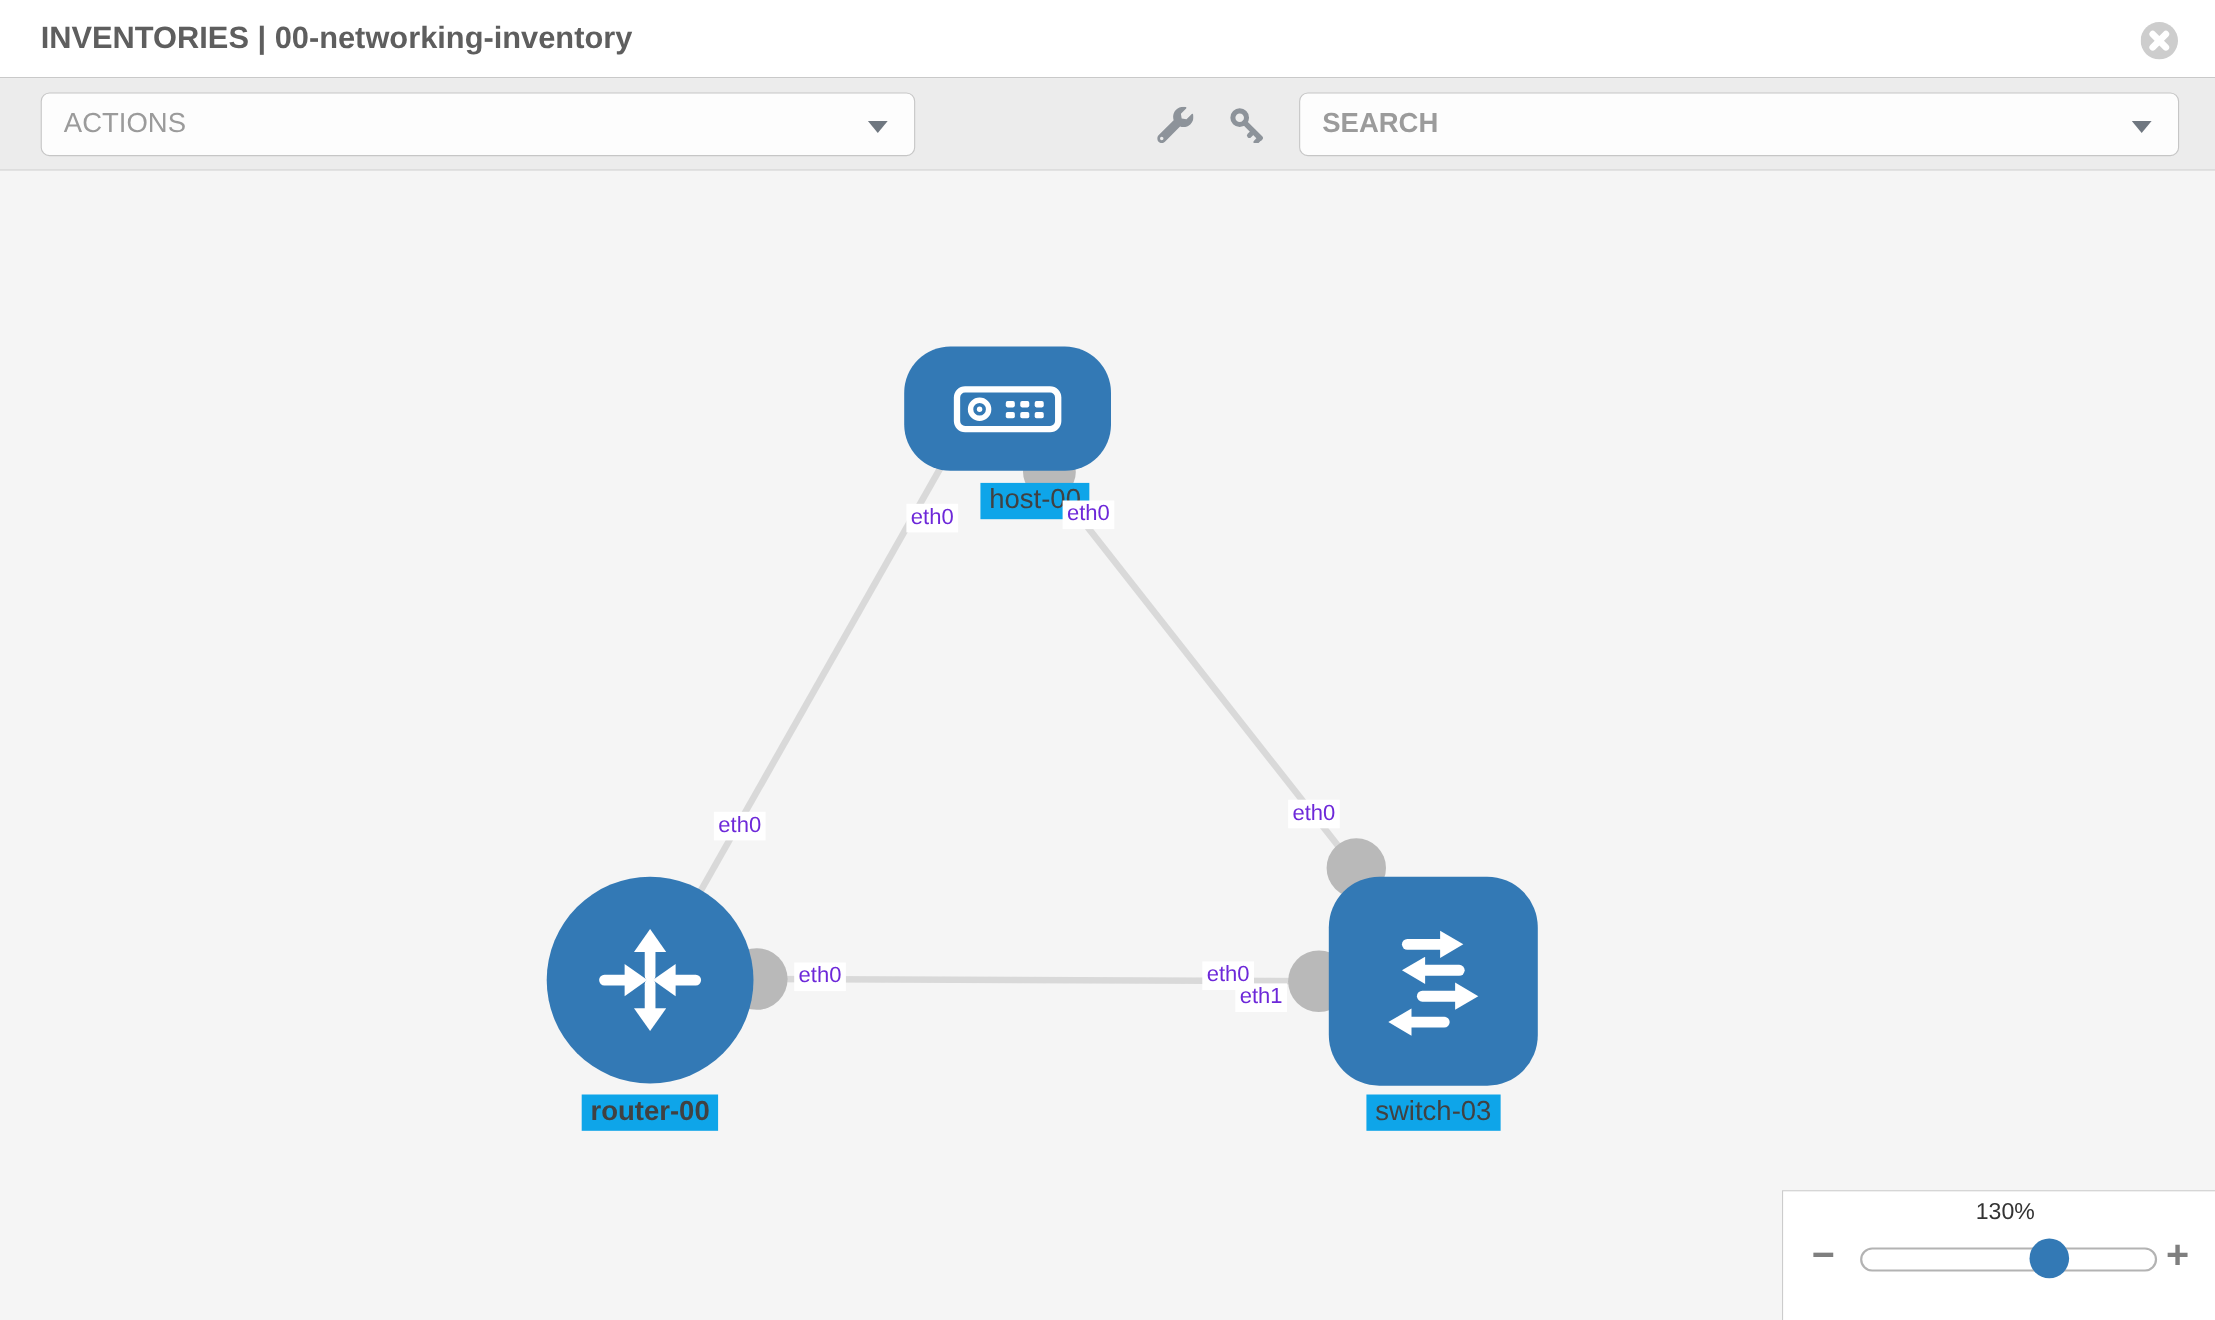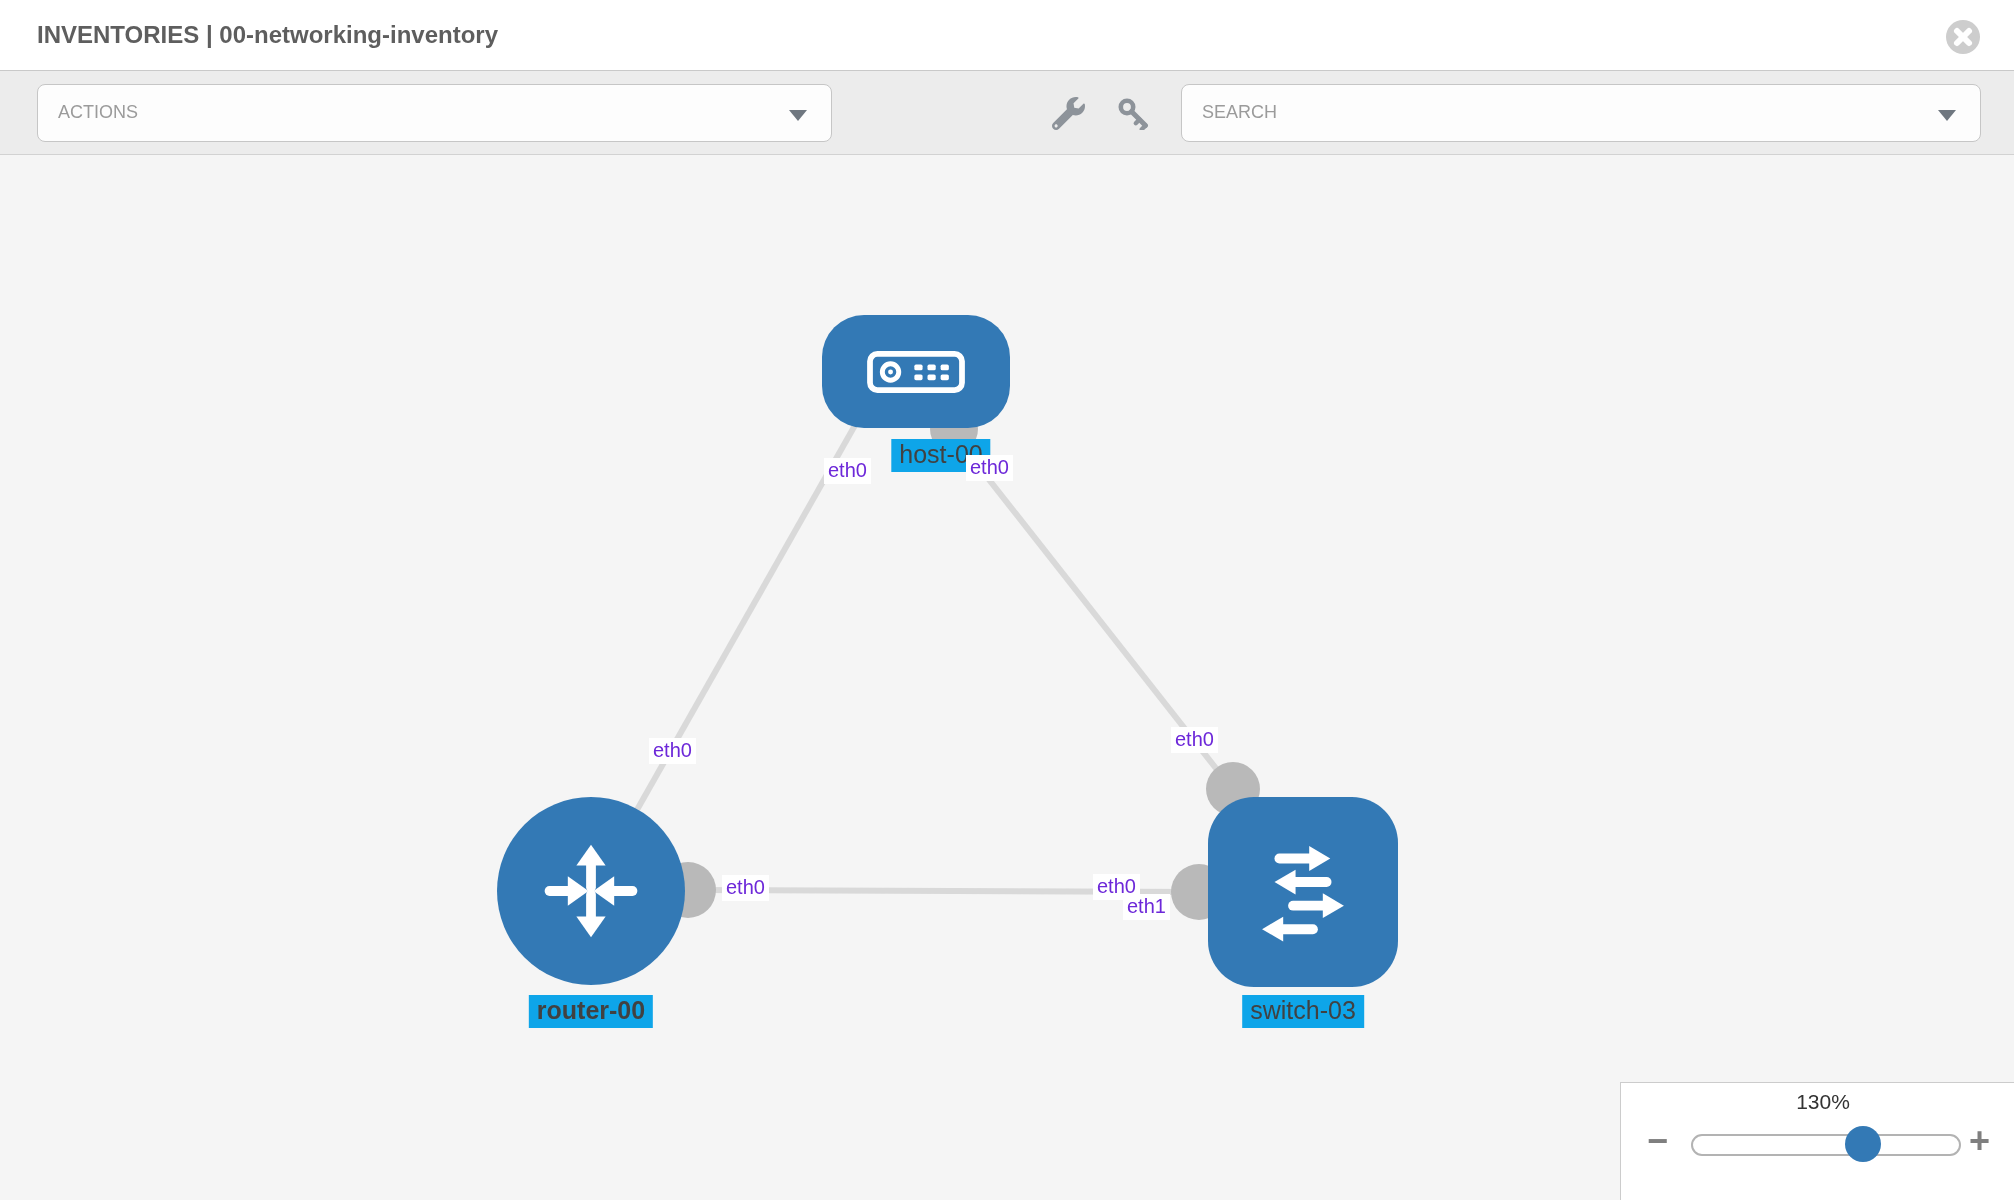--- a/index.html
+++ b/index.html
@@ -3,31 +3,31 @@
 <meta charset="utf-8">
 <style>
   * { margin:0; padding:0; }
   html,body { width:2014px; height:1200px; overflow:hidden; }
   body { font-family:"Liberation Sans", sans-serif; background:#ffffff; position:relative; }
 
   
   .titlebar { position:absolute; top:0; left:0; width:2014px; height:71px; background:#ffffff;
               border-bottom:1px solid #c9c9c9; box-sizing:border-box; z-index:10; }
   .page-title { position:absolute; left:37px; top:0; height:70px; line-height:70px;
-                font-size:24px; font-weight:bold; color:#5e5e5e; white-space:nowrap; }
+                font-size:28px; font-weight:bold; color:#5e5e5e; white-space:nowrap; }
   .close-btn { position:absolute; right:34px; top:20px; width:34px; height:34px; cursor:pointer; }
 
   
   .toolbar { position:absolute; top:71px; left:0; width:2014px; height:84px; background:#ececec;
              border-bottom:1px solid #d2d2d2; box-sizing:border-box; z-index:10; }
   .select-box { position:absolute; top:13px; height:58px; background:#fdfdfd;
                 border:1px solid #c6c6c6; border-radius:8px; box-sizing:border-box;
-                font-size:18px; color:#9b9b9b; line-height:55px; padding-left:20px; cursor:pointer; }
+                font-size:25px; color:#9b9b9b; line-height:55px; padding-left:20px; cursor:pointer; }
   #actions-select { left:37px;  width:795px; }
-  #search-select  { left:1181px; width:800px; }
+  #search-select  { left:1181px; width:800px;font-weight:bold; }
   .caret { position:absolute; right:24px; top:25px; width:0; height:0;
            border-left:9px solid transparent; border-right:9px solid transparent;
            border-top:11px solid #6f7780; }
   .tool-btn { position:absolute; top:26px; width:33px; height:33px; cursor:pointer; }
   #wrench-btn { left:1052px; }
   #key-btn    { left:1117px; }
 
   
   .canvas { position:absolute; top:155px; left:0; width:2014px; height:1045px; background:#f5f5f5; }
   #edges-svg { position:absolute; left:0; top:0; z-index:1; }

